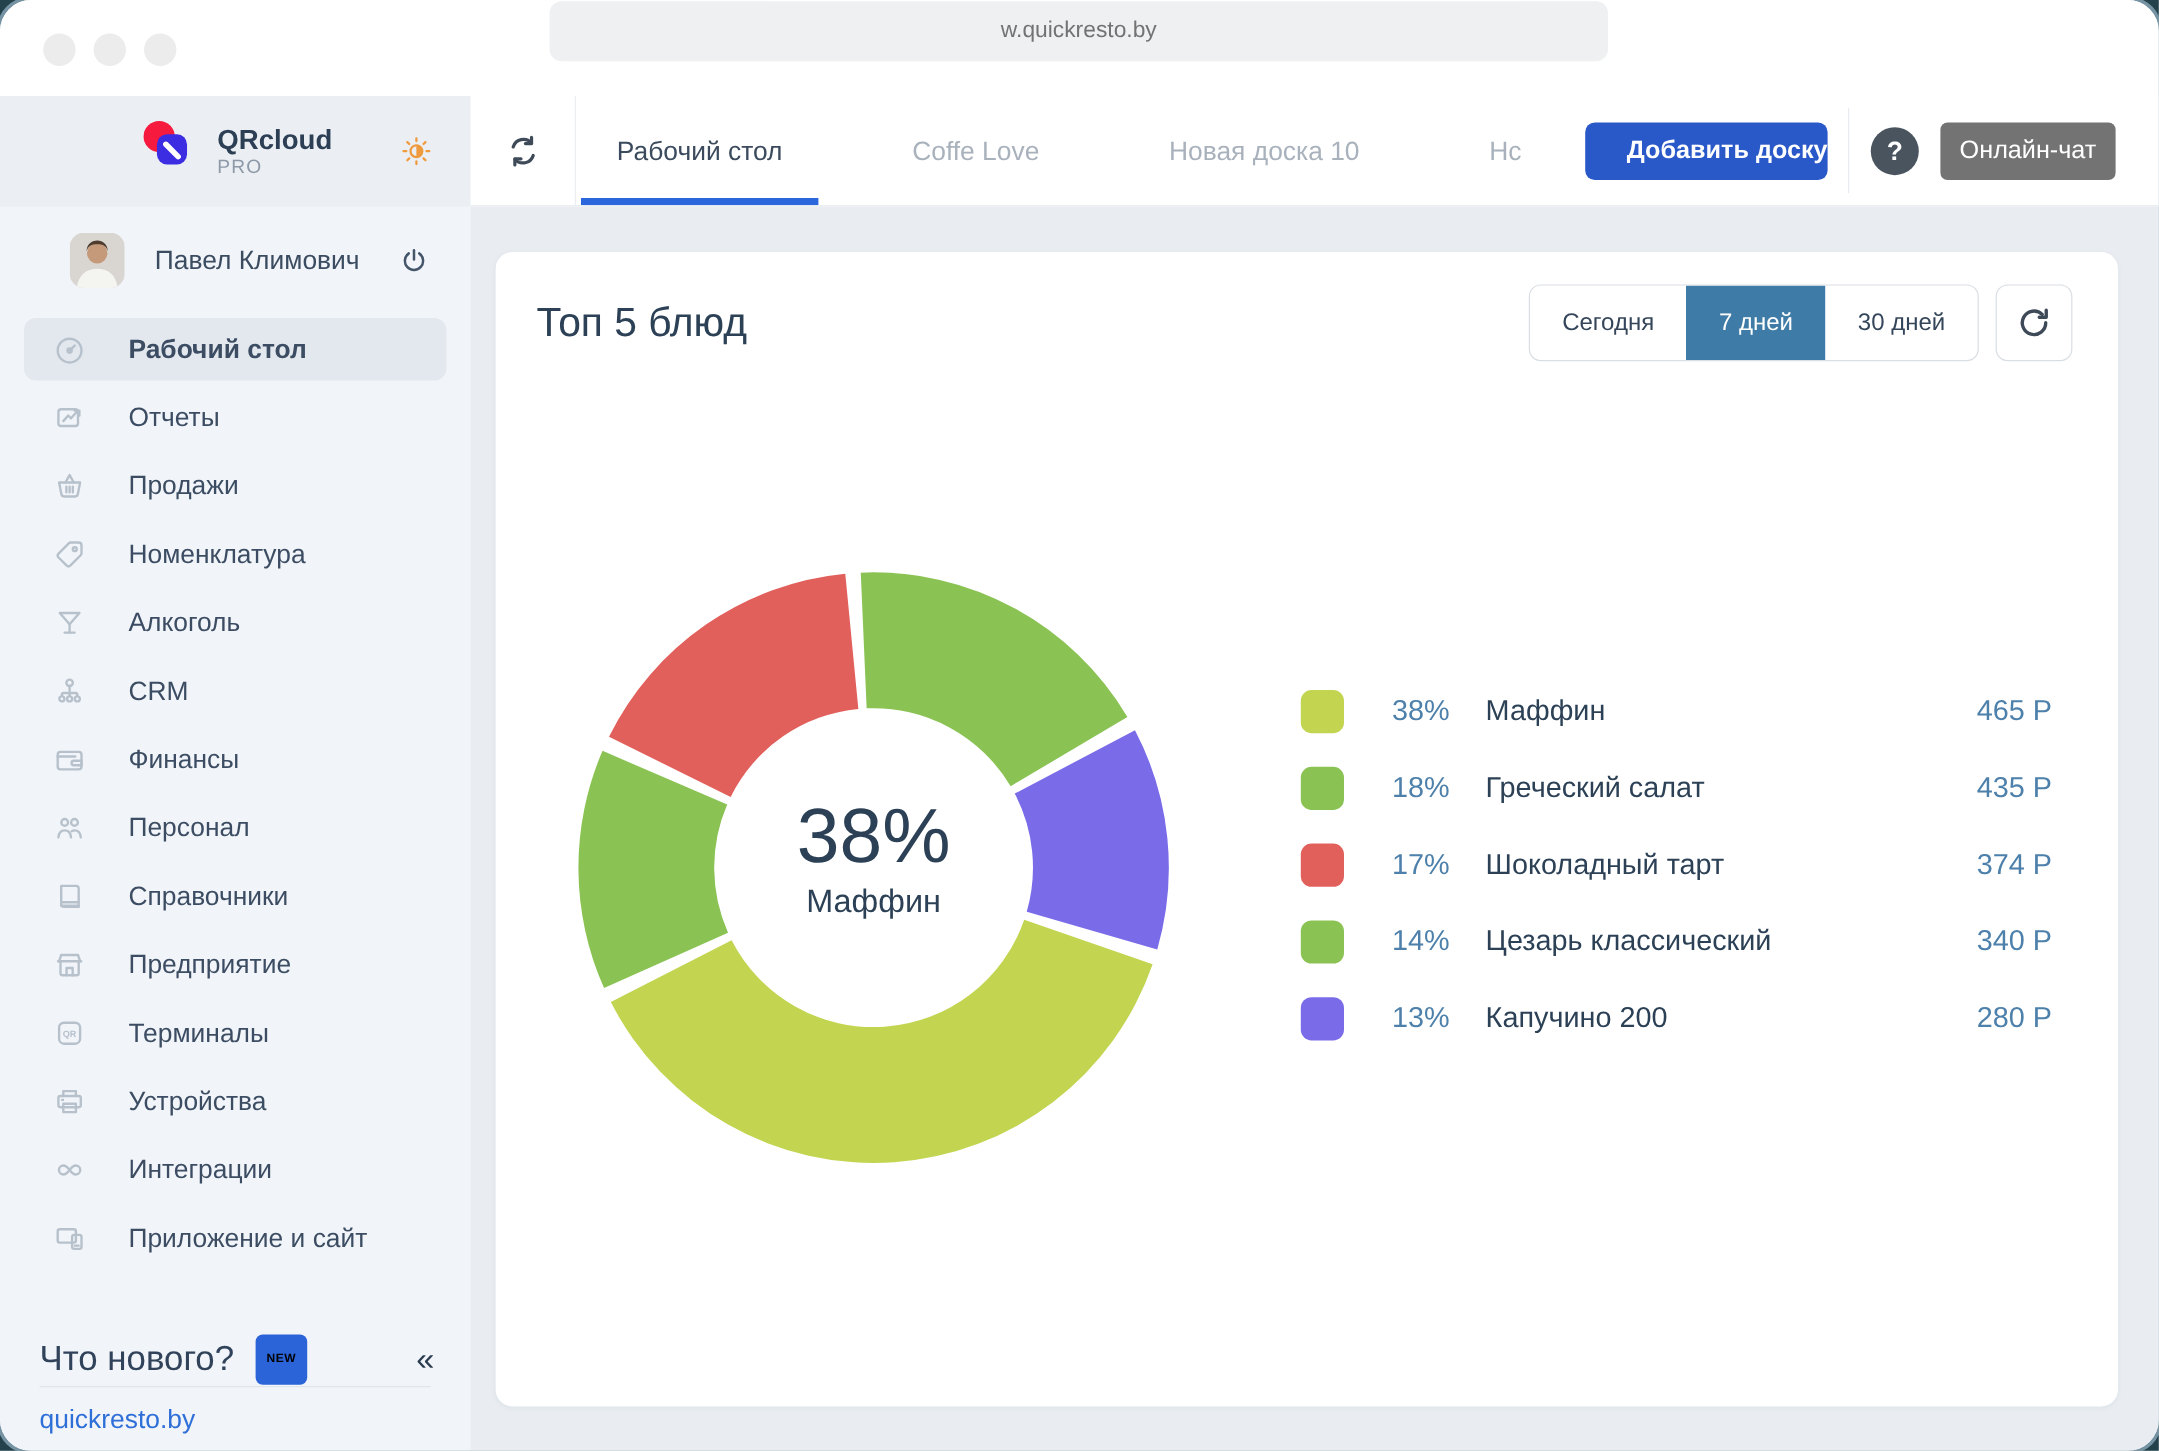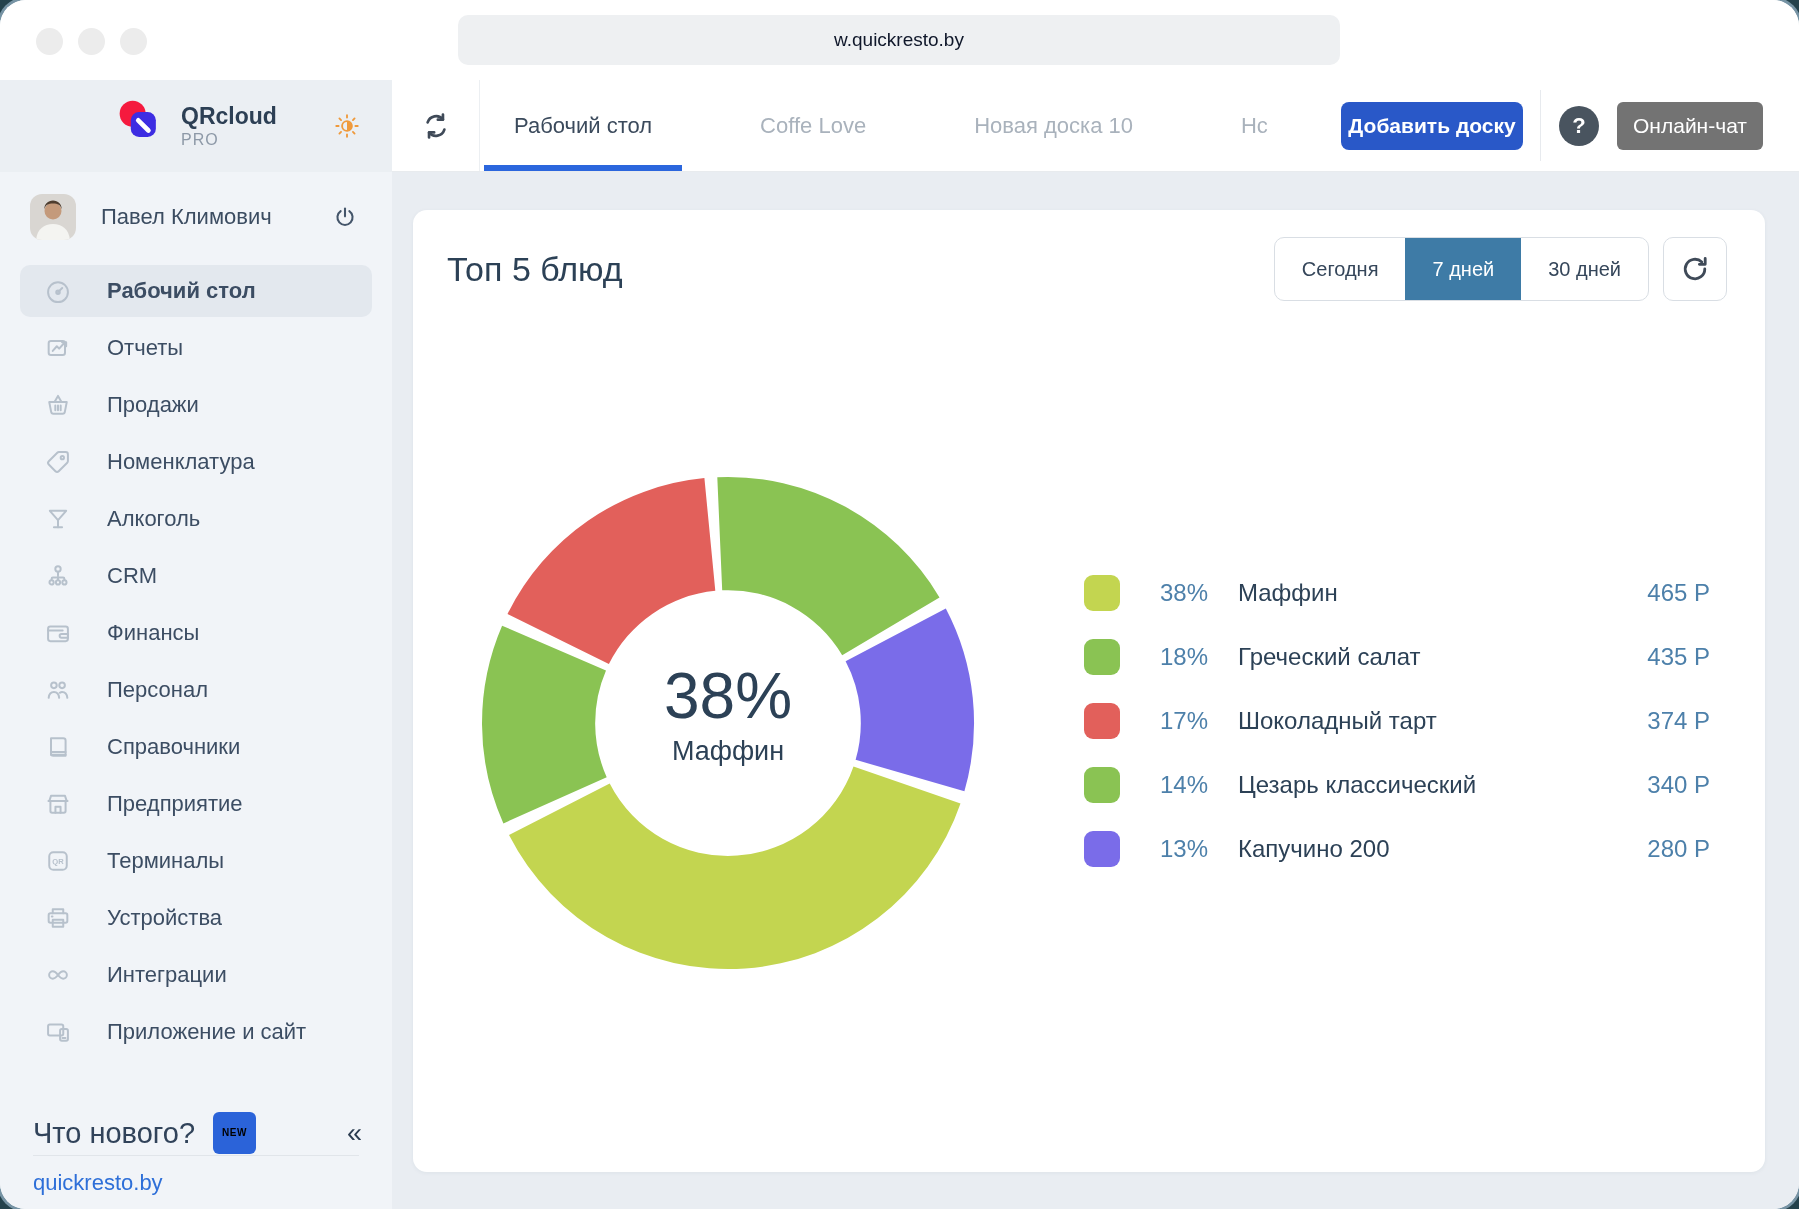--- a/index.html
+++ b/index.html
@@ -12,35 +12,35 @@
   }
   .window {
     position:absolute; inset:0; border-radius:26px; overflow:hidden;
     background:#fff; box-shadow:0 0 0 3px rgba(186,215,236,.55);
   }
   
   .chrome { position:relative; height:80px; background:#fff; }
   .dots { position:absolute; left:36px; top:28px; display:flex; gap:15px; }
   .dot { width:27px; height:27px; border-radius:50%; background:#ececec; }
   .url-pill {
-    position:absolute; left:458px; right:459px; top:15px; height:50px;
+    position:absolute; left:458px; right:459px; top:1px; height:50px;
     background:#eef0f2; border-radius:10px;
     display:flex; align-items:center; justify-content:center;
-    font-size:19px; color:#0f172a;
+    font-size:19px; color:#737373;
   }
   
   .app { position:absolute; top:80px; left:0; right:0; bottom:0; display:flex; }
   
   .sidebar { width:392px; background:#f1f4f8; display:flex; flex-direction:column; flex:none; }
   .brand { height:92px; flex:none; background:#ebeff3; display:flex; align-items:center; padding:0 28px; position:relative;justify-content:center; }
   .brand-text { margin-left:14px; }
   .brand-name { font-size:23px; font-weight:700; color:#2c3f54; line-height:26px; }
   .brand-plan { font-size:16px; color:#8d99a7; letter-spacing:1px; margin-top:2px; }
   .sun { position:absolute; right:31px; top:32px; width:28px; height:28px; }
-  .user { height:70px; margin-top:10px; flex:none; display:flex; align-items:center; padding:0 30px; position:relative; }
+  .user { height:70px; margin-top:10px; flex:none; display:flex; align-items:center; padding:0 30px; position:relative;margin-left:28px; }
   .avatar { width:46px; height:46px; border-radius:12px; overflow:hidden; flex:none; }
   .user-name { margin-left:25px; font-size:22px; color:#3b4c61; }
   .power { position:absolute; right:34px; top:22px; width:26px; height:26px; cursor:pointer; }
   .nav { margin-top:13px; flex:1; overflow:hidden; padding:0 20px; }
   .nav-item {
     height:52px; margin-bottom:5px; display:flex; align-items:center;
     border-radius:10px; padding-left:24px; cursor:pointer;
   }
   .nav-item.active { background:#e3e8ee; }
   .nav-icon { width:28px; height:28px; flex:none; }
@@ -67,23 +67,24 @@
   .sync-area { width:88px; flex:none; display:flex; align-items:center; justify-content:center; border-right:1px solid #eceff2; cursor:pointer; }
   .sync-area svg { width:34px; height:34px; }
   .tabs { display:flex; gap:48px; margin-left:4px; overflow:hidden; }
   .tab {
     display:flex; align-items:center; padding:0 30px; font-size:22px; color:#a9b2bc;
     position:relative; white-space:nowrap; cursor:pointer;
   }
   .tab.active { color:#3b4a5c; font-weight:500; }
   .tab.active::after { content:""; position:absolute; left:0; right:0; bottom:0; height:6px; background:#2b66dd; }
   .add-btn {
-    margin-left:auto; align-self:center; flex:none; width:182px; height:48px; border-radius:8px;
+    margin-left:auto; align-self:center; flex:none; width:202px; height:48px; border-radius:8px;
     background:#2958c8; color:#fff; font-size:21px; font-weight:700; border:none; cursor:pointer;
     font-family:inherit;
+    text-align:right;
   }
   .topbar-divider { width:1px; background:#e7eaee; margin:10px 18px 10px 17px; flex:none; }
   .help-btn {
     align-self:center; flex:none; width:40px; height:40px; border-radius:50%; background:#49545f;
     color:#fff; font-size:22px; font-weight:700; border:none; cursor:pointer; margin-right:18px;
     font-family:inherit;
   }
   .chat-btn {
     align-self:center; flex:none; width:146px; height:48px; border-radius:6px; background:#737373;
     color:#fff; font-size:21px; border:none; cursor:pointer; font-family:inherit;

